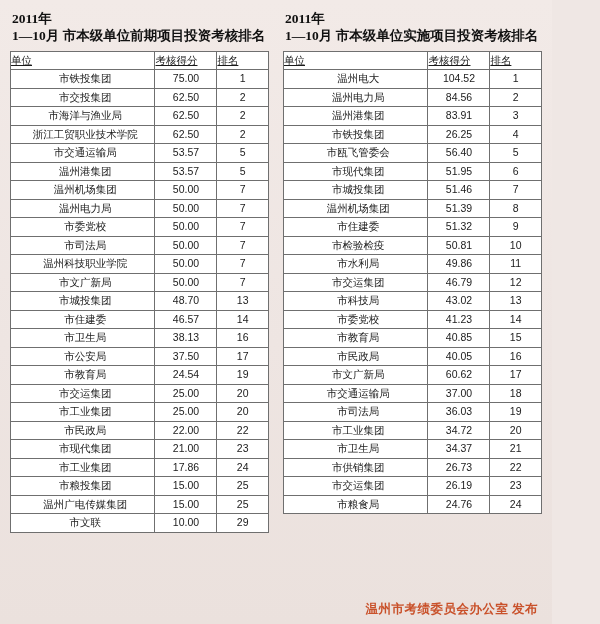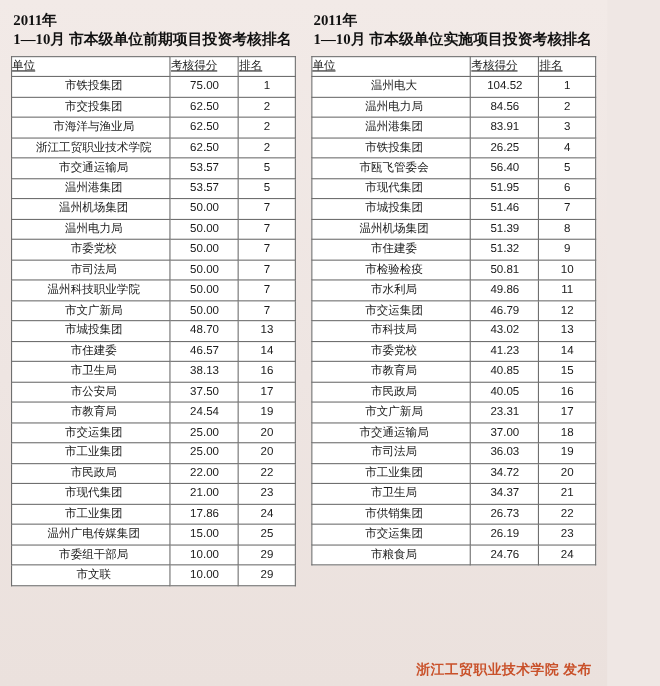--- a/index.html
+++ b/index.html
@@ -216,28 +216,28 @@
               <td class="unit">市现代集团</td>
               <td class="score">21.00</td>
               <td class="rank-no">23</td>
             </tr>
             <tr>
               <td class="unit">市工业集团</td>
               <td class="score">17.86</td>
               <td class="rank-no">24</td>
             </tr>
             <tr>
+              <td class="unit">市粮投集团</td>
+              <td class="score">15.00</td>
+              <td class="rank-no">25</td>
+            </tr>
+            <tr>
               <td class="unit">温州广电传媒集团</td>
               <td class="score">15.00</td>
               <td class="rank-no">25</td>
-            </tr>
-            <tr>
-              <td class="unit">市委组干部局</td>
-              <td class="score">10.00</td>
-              <td class="rank-no">29</td>
             </tr>
             <tr>
               <td class="unit">市文联</td>
               <td class="score">10.00</td>
               <td class="rank-no">29</td>
             </tr>
           </tbody>
       </table>
     </div>
 
@@ -335,21 +335,21 @@
               <td class="score">40.85</td>
               <td class="rank-no">15</td>
             </tr>
             <tr>
               <td class="unit">市民政局</td>
               <td class="score">40.05</td>
               <td class="rank-no">16</td>
             </tr>
             <tr>
               <td class="unit">市文广新局</td>
-              <td class="score">23.31</td>
+              <td class="score">60.62</td>
               <td class="rank-no">17</td>
             </tr>
             <tr>
               <td class="unit">市交通运输局</td>
               <td class="score">37.00</td>
               <td class="rank-no">18</td>
             </tr>
             <tr>
               <td class="unit">市司法局</td>
               <td class="score">36.03</td>
@@ -379,14 +379,14 @@
               <td class="unit">市粮食局</td>
               <td class="score">24.76</td>
               <td class="rank-no">24</td>
             </tr>
           </tbody>
       </table>
     </div>
 
   </div>
 
-  <div class="footer" style="color: rgb(201, 81, 42);">浙江工贸职业技术学院 发布</div>
+  <div class="footer" style="color: rgb(201, 81, 42);">温州市考绩委员会办公室 发布</div>
 </div>
 
 </body></html>

